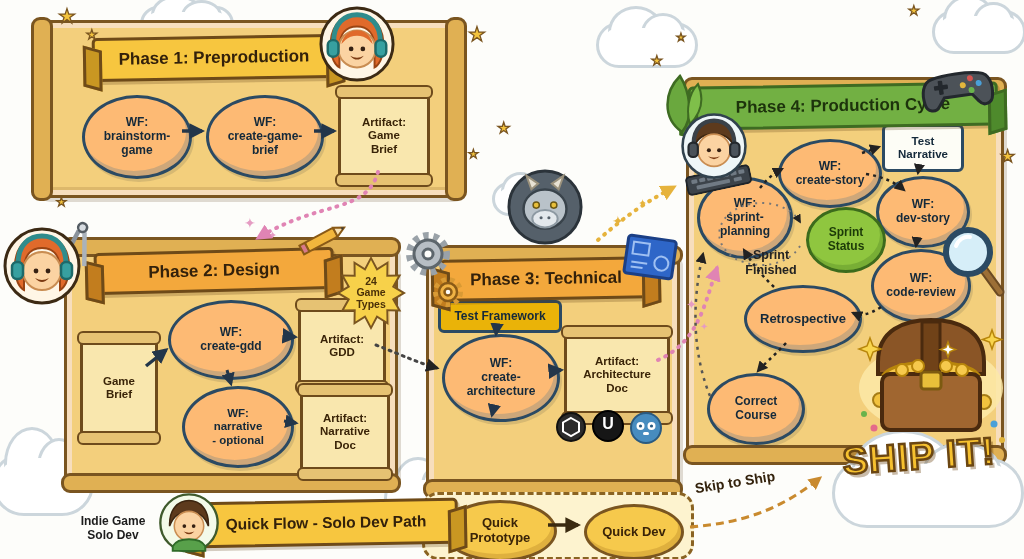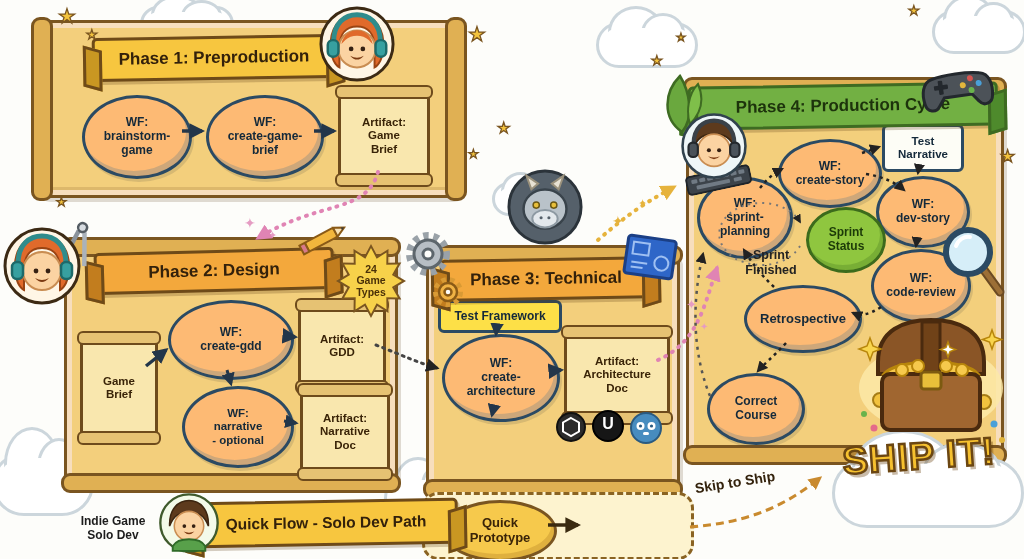--- a/index.html
+++ b/index.html
@@ -36,21 +36,21 @@
 
   
   .scrolldoc{position:absolute;z-index:10;background:#f9e7ae;border:3px solid #6e4b1c;border-radius:4px;
         display:flex;align-items:center;justify-content:center;text-align:center;font-weight:700;
         font-size:11.5px;color:#3a2408;line-height:1.15;padding:4px;}
   .scrolldoc::before,.scrolldoc::after{content:"";position:absolute;left:-6px;right:-6px;height:10px;
         background:#e6c273;border:2.5px solid #6e4b1c;border-radius:6px;}
   .scrolldoc::before{top:-8px;} .scrolldoc::after{bottom:-8px;}
 
   
-  .tag{position:absolute;z-index:10;background:#fde047;border:3px solid #2b4a63;border-radius:6px;
+  .tag{position:absolute;z-index:10;background:#eab308;border:3px solid #2b4a63;border-radius:6px;
         display:flex;align-items:center;justify-content:center;font-weight:700;font-size:12px;
         color:#14293a;text-align:center;line-height:1.1;}
   .tag.white{background:#fdfdf6;}
 
   
   .avatar{position:absolute;z-index:15;}
   .icon{position:absolute;z-index:14;}
 
   
   .cloud{position:absolute;z-index:1;background:#fff;border:3px solid #ccd6dc;border-radius:999px;}
@@ -175,21 +175,21 @@
   <div class="node txt" style="left:168px;top:300px;width:114px;height:68px;">WF:
 create-gdd</div>
   <div class="node txt" style="left:182px;top:386px;width:100px;height:70px;font-size:11.5px;">WF:
 narrative
 - optional</div>
   <div class="scrolldoc txt" style="left:298px;top:303px;width:74px;height:72px;">Artifact:
 GDD</div>
   <div class="scrolldoc txt" style="left:300px;top:388px;width:76px;height:74px;">Artifact:
 Narrative
 Doc</div>
-  <div class="burst" style="left:336px;top:244px;width:70px;height:74px;">
+  <div class="burst" style="left:336px;top:256px;width:70px;height:74px;">
     <div class="outer"></div>
     <div class="inner"></div>
     <div class="label txt">24
 Game
 Types</div>
   </div>
   <div class="avatar" style="left:2px;top:226px;width:80px;height:80px;">
     <svg viewBox="0 0 80 80" width="80" height="80">
       <circle cx="40" cy="40" r="37" fill="#fff6e6" stroke="#3c2a14" stroke-width="3"></circle>
       <path d="M40 10 C20 10 12 26 13 44 C13 54 18 62 22 64 L22 44 C22 28 30 22 40 22 C50 22 58 28 58 44 L58 64 C62 62 67 54 67 44 C68 26 60 10 40 10 Z" fill="#e06a2b" stroke="#9a4413" stroke-width="2"></path>
@@ -404,20 +404,21 @@
     </svg>
   </div>
   <div class="bigtext txt" style="left:70px;top:514px;width:86px;font-size:12px;">Indie Game
 Solo Dev</div>
   <div class="banner b-yellow" style="left:194px;top:500px;width:258px;height:40px;font-size:15.5px;transform:rotate(-1deg);">
     <span>Quick Flow - Solo Dev Path</span>
   </div>
   <div id="dashbox" style="left:422px;top:492px;width:266px;height:62px;"></div>
   <div class="node yellow txt" style="left:443px;top:500px;width:102px;height:50px;font-size:13px;">Quick
 Prototype</div>
+  <div class="node yellow txt" style="left:584px;top:504px;width:88px;height:44px;font-size:13px;">Quick Dev</div>
 
   <svg id="arrows" width="1024" height="559" viewBox="0 0 1024 559">
     <defs>
       <marker id="mN" markerWidth="4.5" markerHeight="4.5" refX="3.6" refY="2.25" orient="auto">
           <path d="M0 0 L4.5 2.25 L0 4.5 Z" fill="#23364a"></path>
         </marker>
       <marker id="mB" markerWidth="4.5" markerHeight="4.5" refX="3.6" refY="2.25" orient="auto">
           <path d="M0 0 L4.5 2.25 L0 4.5 Z" fill="#222222"></path>
         </marker>
       <marker id="mP" markerWidth="4" markerHeight="4" refX="3.2" refY="2" orient="auto">

